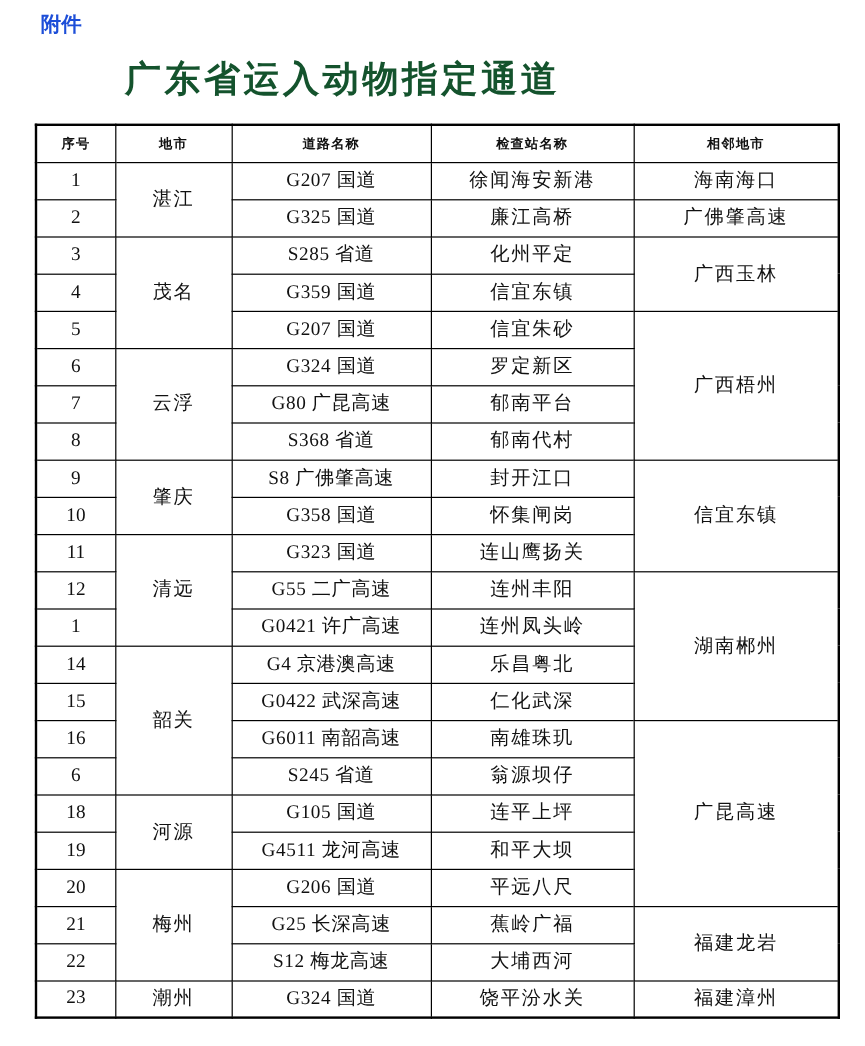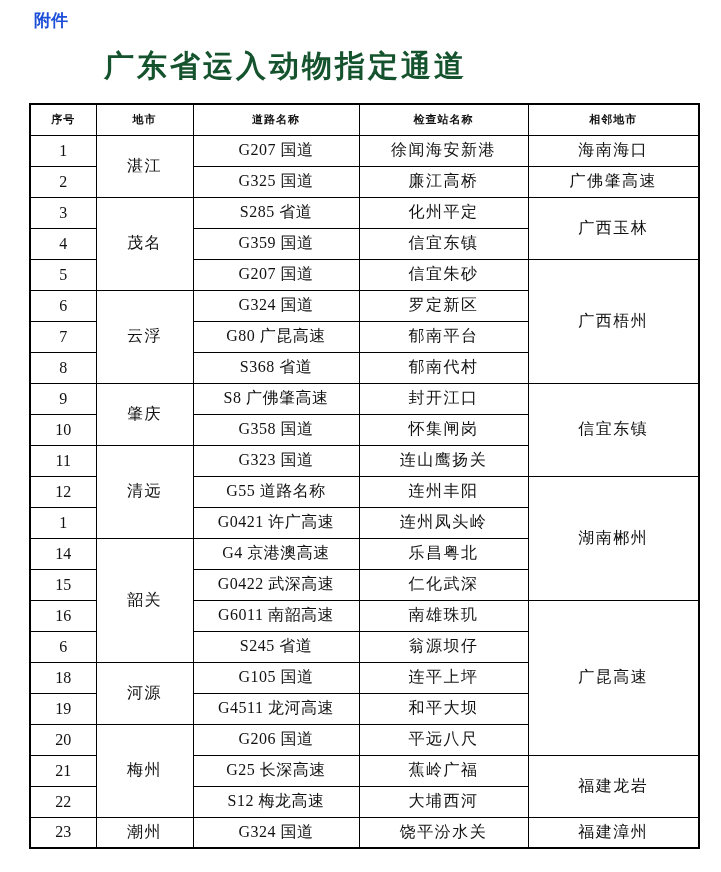--- a/index.html
+++ b/index.html
@@ -154,21 +154,21 @@
         <td class="c-check">怀集闸岗</td>
       </tr>
       <tr>
         <td class="c-no">11</td>
         <td class="c-city" rowspan="3">清远</td>
         <td class="c-road">G323 国道</td>
         <td class="c-check">连山鹰扬关</td>
       </tr>
       <tr>
         <td class="c-no">12</td>
-        <td class="c-road">G55 道路名称</td>
+        <td class="c-road">G55 二广高速</td>
         <td class="c-check">连州丰阳</td>
         <td class="c-adj" rowspan="4">湖南郴州</td>
       </tr>
       <tr>
         <td class="c-no">1</td>
         <td class="c-road">G0421 许广高速</td>
         <td class="c-check">连州凤头岭</td>
       </tr>
       <tr>
         <td class="c-no">14</td>

